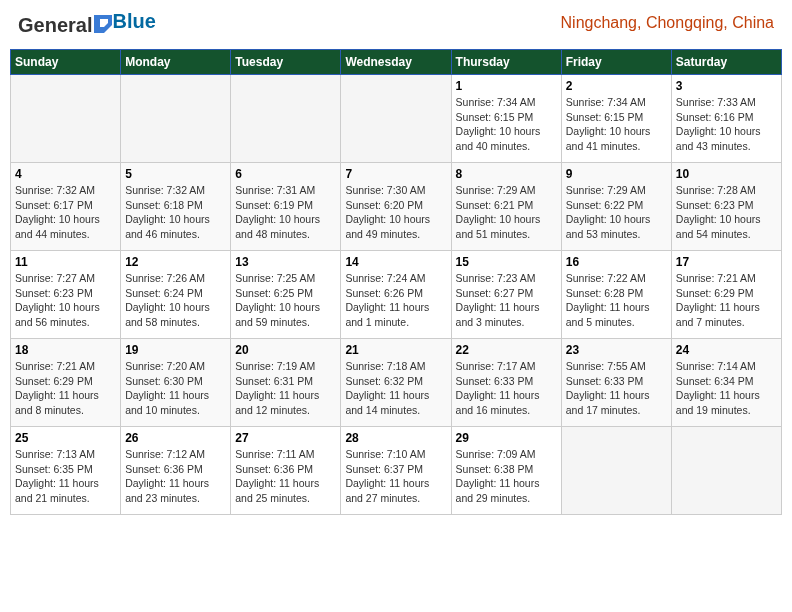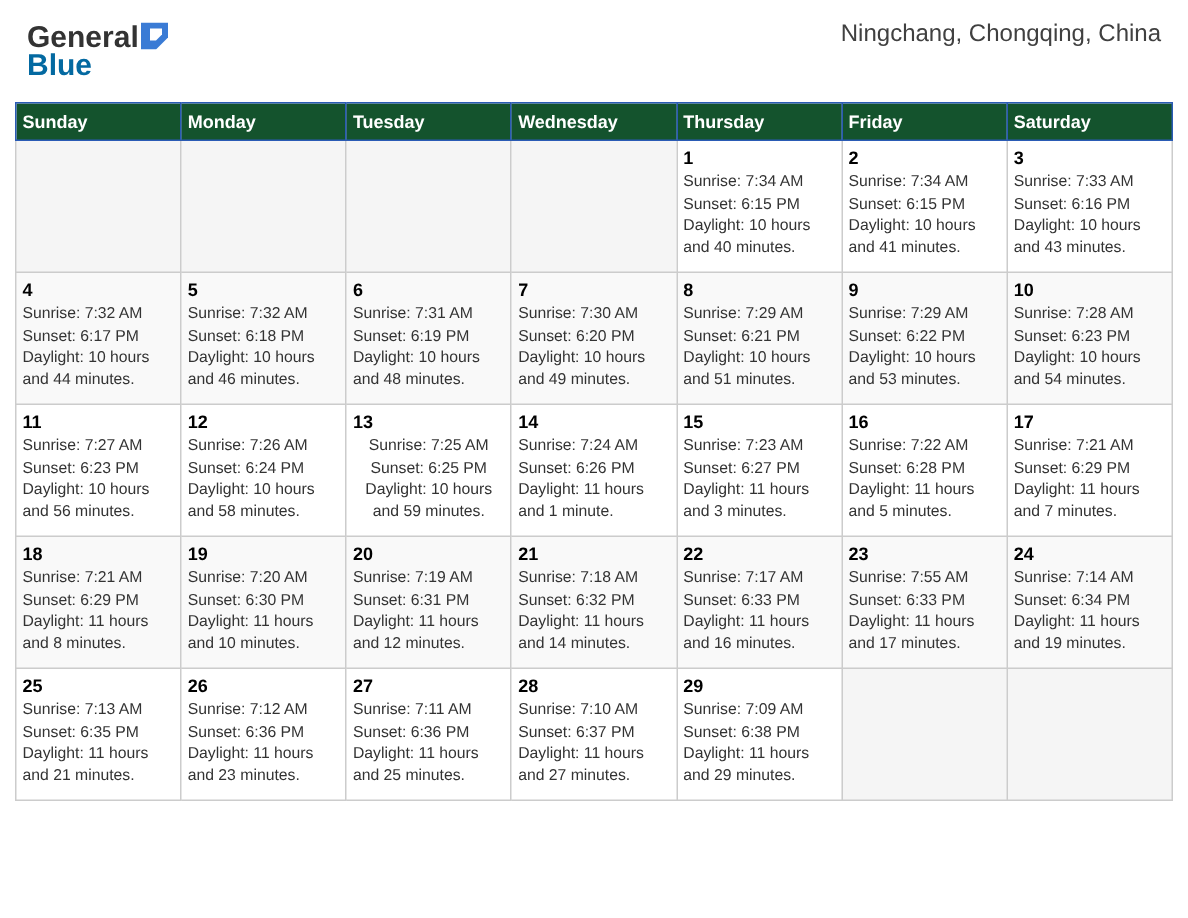--- a/index.html
+++ b/index.html
@@ -12,34 +12,34 @@
     }
     .header {
       display: flex;
       justify-content: space-between;
       align-items: flex-start;
       margin-bottom: 8px;
       padding: 4px 8px;
     }
     .logo {
       display: flex;
-      flex-direction: column;
+      flex-direction: row;
       align-items: flex-start;
     }
     .title-block {
       text-align: right;
     }
     .cal-title {
       font-size: 36px;
       font-weight: bold;
       color: #333;
     }
     .cal-subtitle {
       font-size: 16px;
-      color: #404040;
+      color: #c2410c;
     }
     .calendar {
       width: 100%;
       border-collapse: collapse;
       font-size: 11px;
     }
     .calendar thead th {
       background: #14532d;
       color: #fff;
       padding: 5px 4px;
@@ -194,21 +194,21 @@
         </td>
         <td>
           <span class="day-num">12</span>
           <div class="day-info" style="white-space: pre-line;">Sunrise: 7:26 AM
 Sunset: 6:24 PM
 Daylight: 10 hours
 and 58 minutes.</div>
         </td>
         <td>
           <span class="day-num">13</span>
-          <div class="day-info" style="white-space: pre-line; text-align: center;">Sunrise: 7:25 AM
+          <div class="day-info" style="white-space: pre-line;">Sunrise: 7:25 AM
 Sunset: 6:25 PM
 Daylight: 10 hours
 and 59 minutes.</div>
         </td>
         <td>
           <span class="day-num">14</span>
           <div class="day-info" style="white-space: pre-line;">Sunrise: 7:24 AM
 Sunset: 6:26 PM
 Daylight: 11 hours
 and 1 minute.</div>

